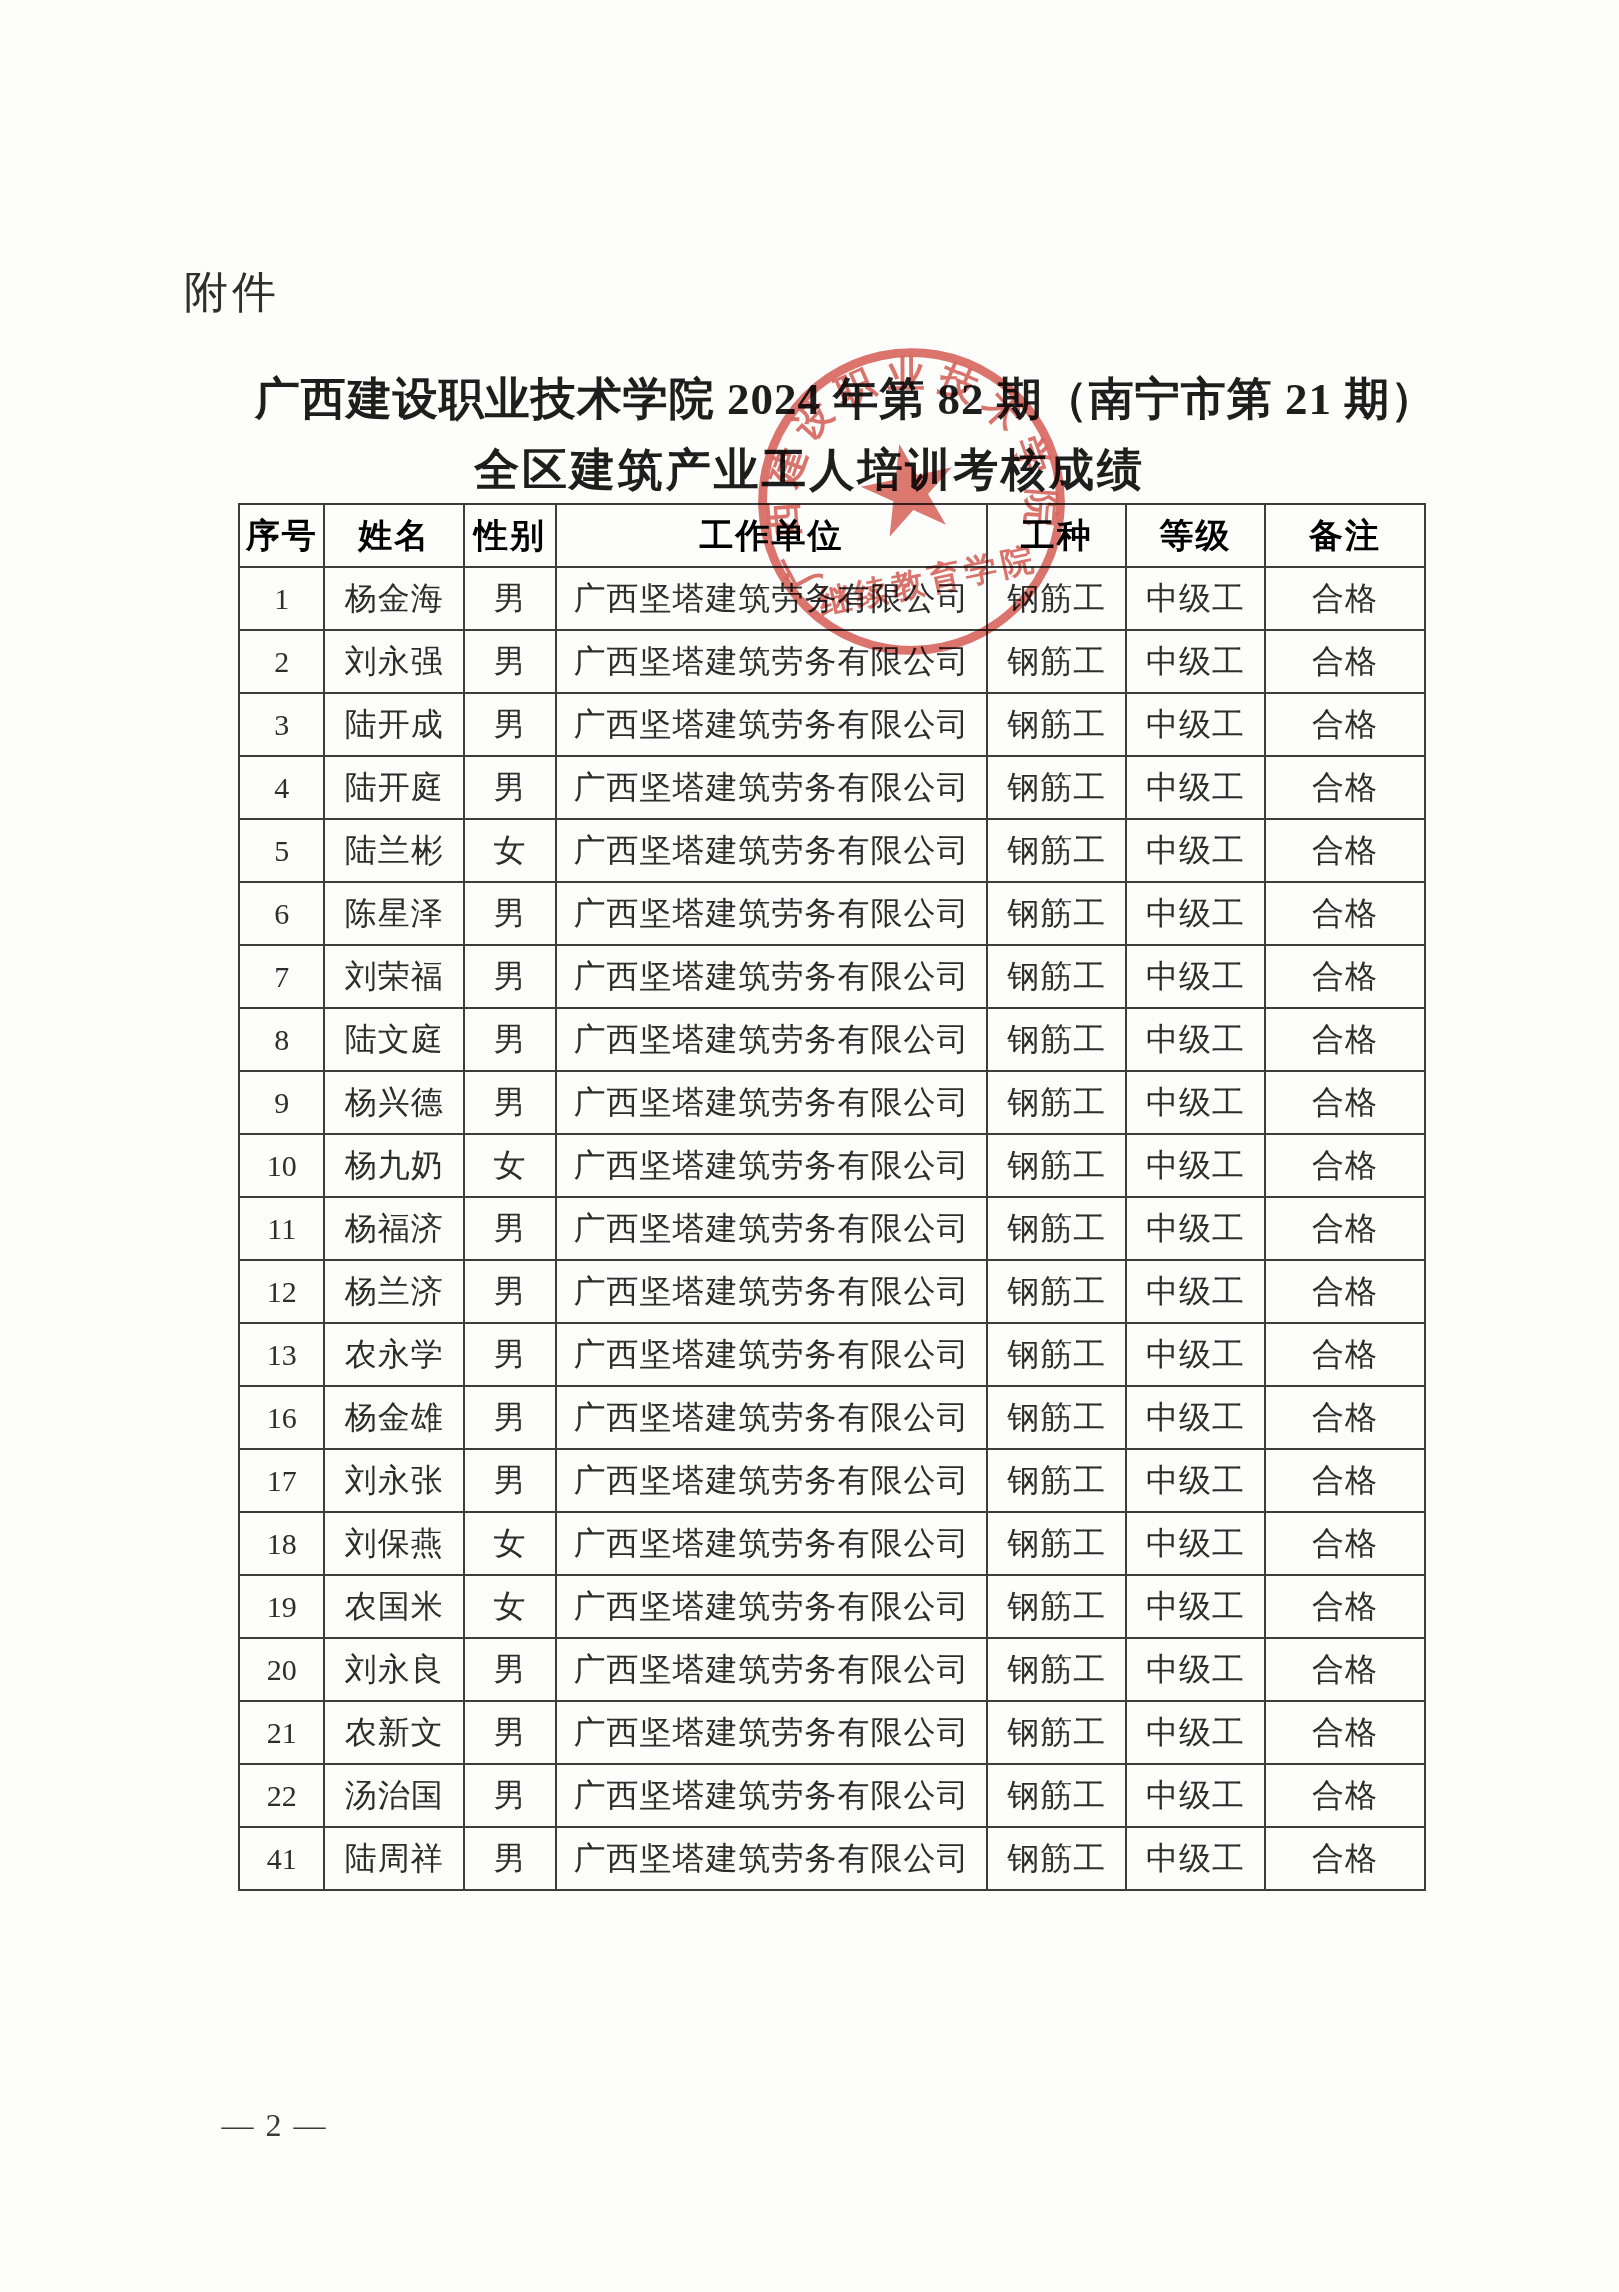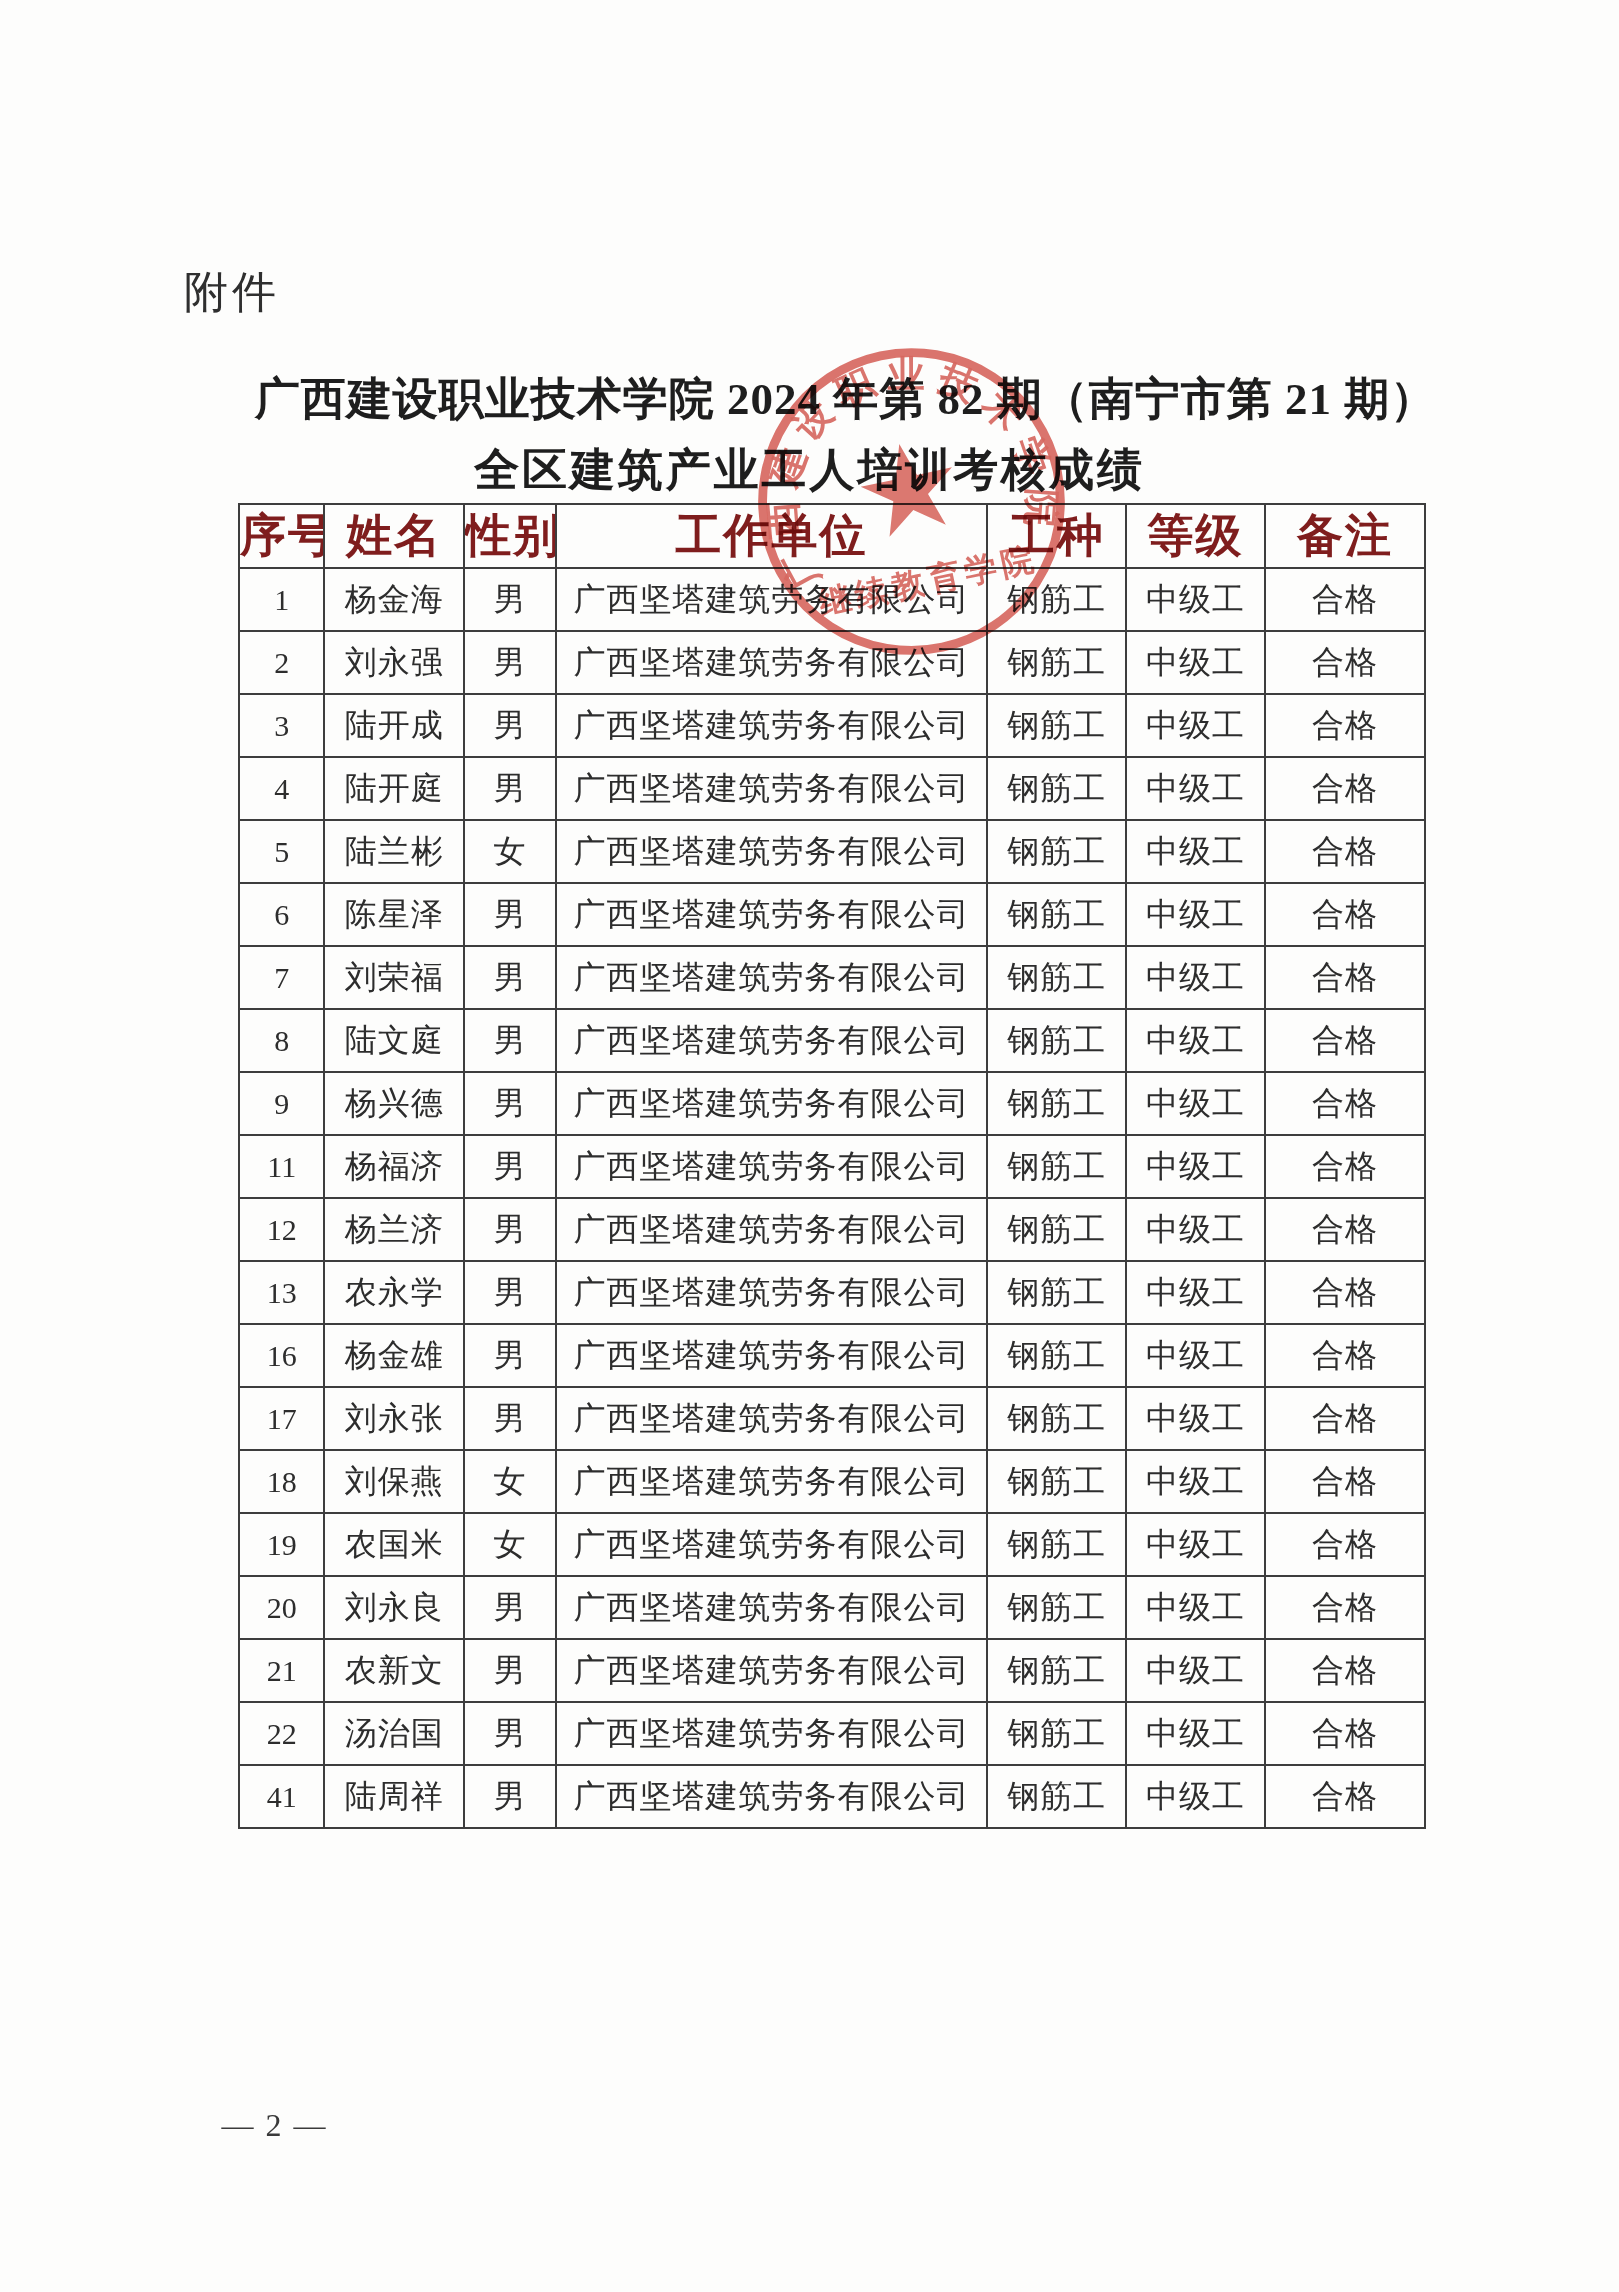--- a/index.html
+++ b/index.html
@@ -52,23 +52,23 @@
     border: 2px solid #3d3d3d;
     text-align: center;
     vertical-align: middle;
     padding: 0;
     overflow: hidden;
     white-space: nowrap;
   }
   table.results thead tr { height: 63px; }
   table.results tbody tr { height: 63px; }
   table.results th {
-    font-size: 46px;
+    font-size: 34px;
     font-weight: 600;
-    color: #7f1d1d;
+    color: #000000;
     font-family: Liberation Sans, sans-serif;
     letter-spacing: 2px;
   }
   table.results td {
     font-size: 32px;
     color: #2d2d2d;
     letter-spacing: 1px;
   }
   table.results td.seq { font-size: 30px; letter-spacing: 0; }
 
@@ -202,20 +202,29 @@
         <tr>
           <td class="seq">9</td>
           <td>杨兴德</td>
           <td>男</td>
           <td>广西坚塔建筑劳务有限公司</td>
           <td>钢筋工</td>
           <td>中级工</td>
           <td>合格</td>
         </tr>
         <tr>
+          <td class="seq">10</td>
+          <td>杨九奶</td>
+          <td>女</td>
+          <td>广西坚塔建筑劳务有限公司</td>
+          <td>钢筋工</td>
+          <td>中级工</td>
+          <td>合格</td>
+        </tr>
+        <tr>
           <td class="seq">11</td>
           <td>杨福济</td>
           <td>男</td>
           <td>广西坚塔建筑劳务有限公司</td>
           <td>钢筋工</td>
           <td>中级工</td>
           <td>合格</td>
         </tr>
         <tr>
           <td class="seq">12</td>

